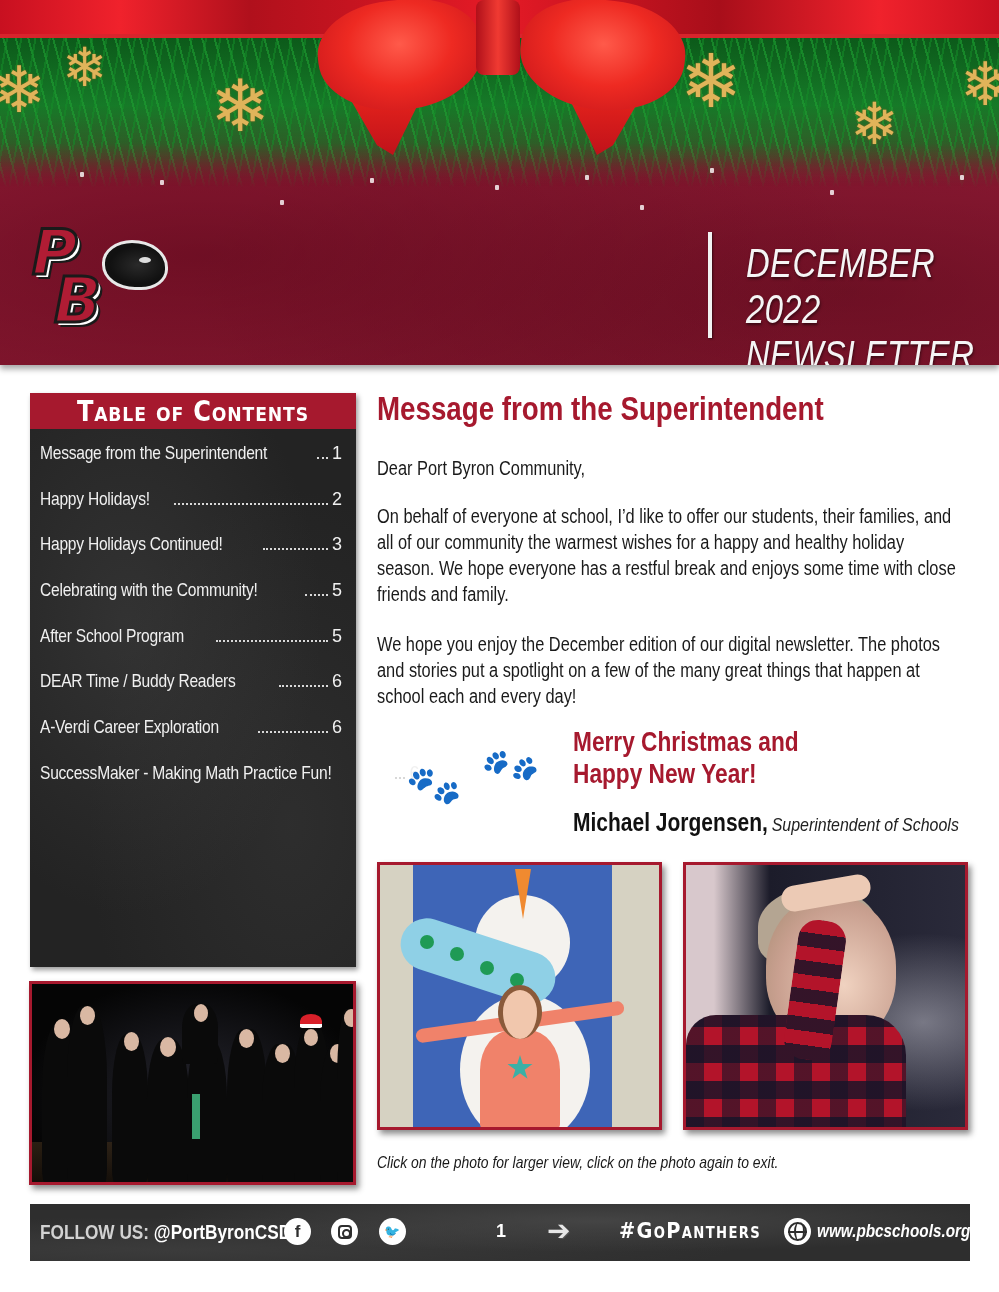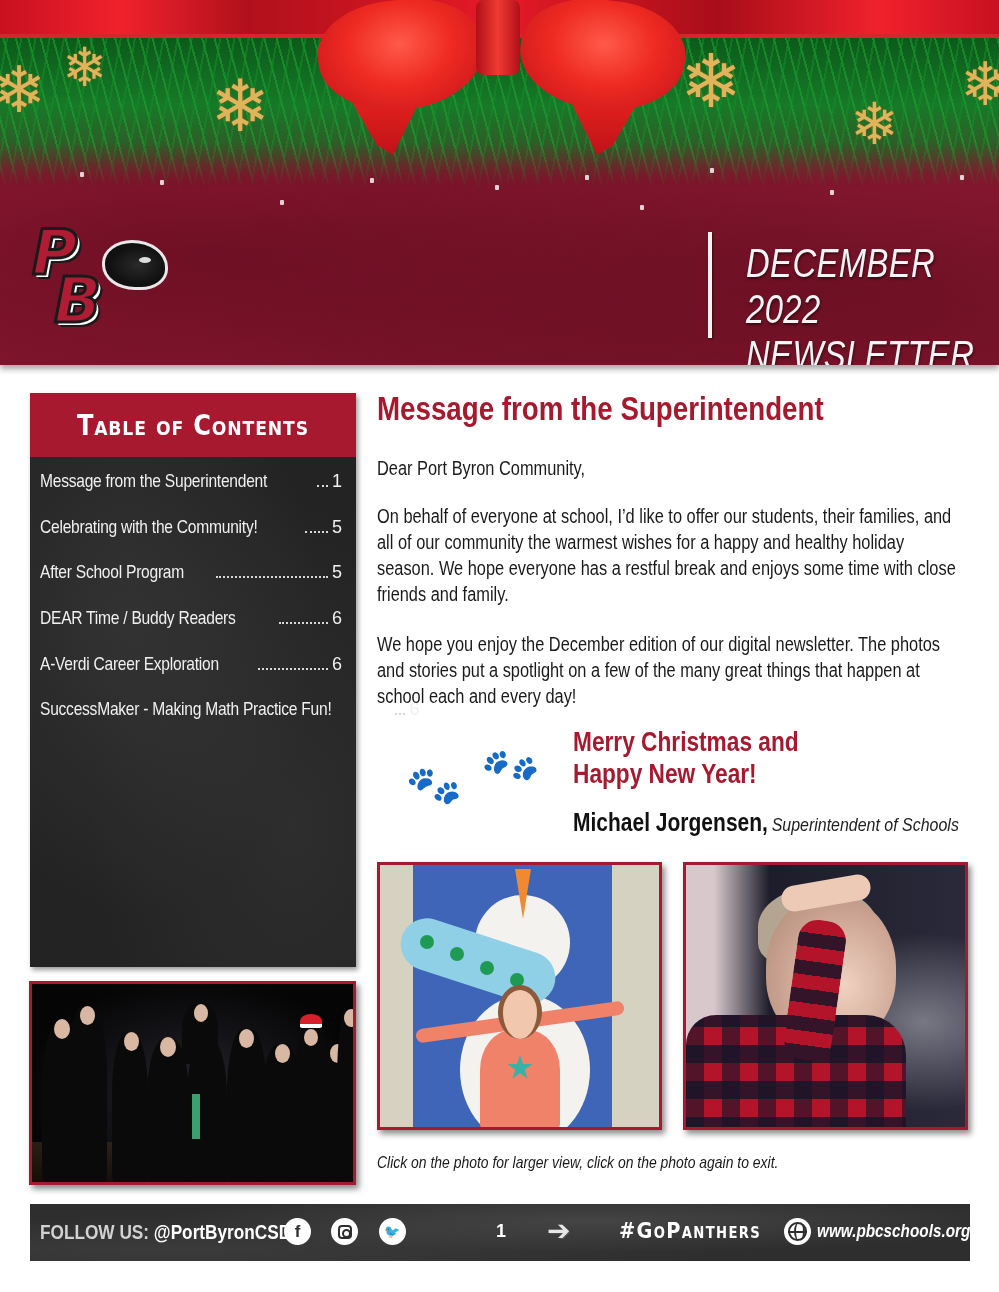--- a/index.html
+++ b/index.html
@@ -98,21 +98,21 @@
   
   .toc {
     position: absolute; left: 30px; top: 393px; width: 326px; height: 574px;
     background:
       radial-gradient(ellipse at 30% 40%, rgba(80,80,80,0.35), transparent 60%),
       radial-gradient(ellipse at 80% 75%, rgba(70,70,70,0.3), transparent 55%),
       #232323;
     box-shadow: 2px 3px 5px rgba(0,0,0,0.4);
   }
   .toc-header {
-    height: 64px; background: #a6192e;
+    height: 36px; background: #a6192e;
     display: flex; align-items: center; justify-content: center;
   }
   .toc-title {
     color: #ffffff; font-family: "DejaVu Sans", sans-serif; font-weight: bold;
     font-size: 28px; letter-spacing: 1px; transform: scaleX(0.86);
     font-variant: small-caps; white-space: nowrap;
   }
   .toc-list { list-style: none; padding: 4px 14px 0 10px; }
   .toc-item {
     display: flex; align-items: baseline; height: 45.7px; padding-top: 9px;
@@ -303,20 +303,30 @@
 
 <div class="toc">
   <div class="toc-header">
     <span class="toc-title">Table of Contents</span>
   </div>
   <ul class="toc-list">
     <li class="toc-item">
         <span class="label">Message from the Superintendent</span>
         <span class="dots"></span>
         <span class="page">1</span>
+      </li>
+    <li class="toc-item">
+        <span class="label">Happy Holidays!</span>
+        <span class="dots"></span>
+        <span class="page">2</span>
+      </li>
+    <li class="toc-item">
+        <span class="label">Happy Holidays Continued!</span>
+        <span class="dots"></span>
+        <span class="page">3</span>
       </li>
     <li class="toc-item">
         <span class="label">Celebrating with the Community!</span>
         <span class="dots"></span>
         <span class="page">5</span>
       </li>
     <li class="toc-item">
         <span class="label">After School Program</span>
         <span class="dots"></span>
         <span class="page">5</span>

